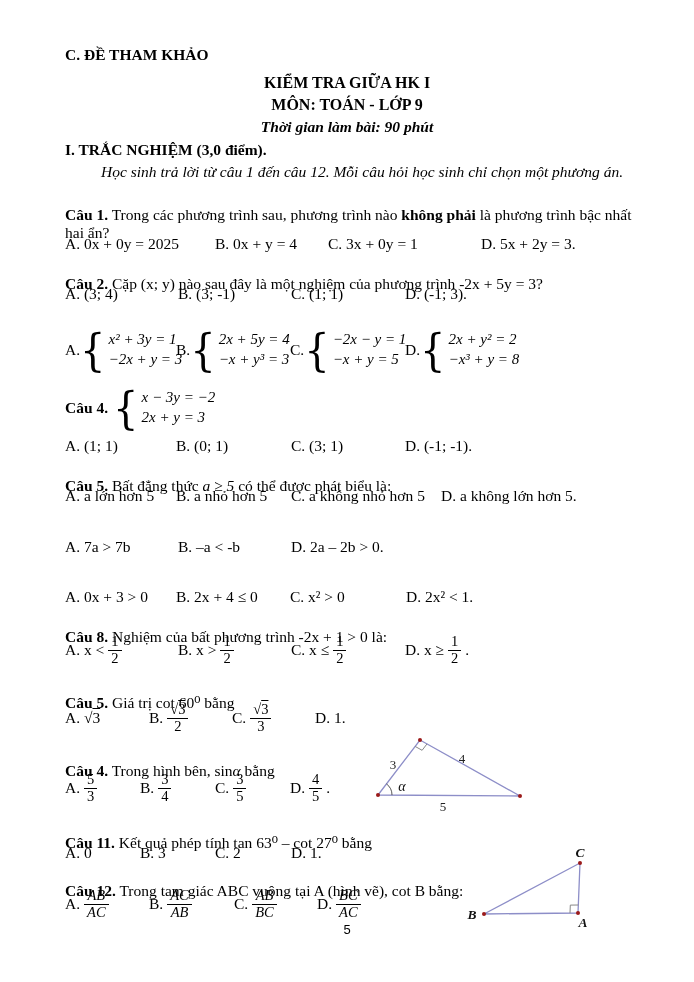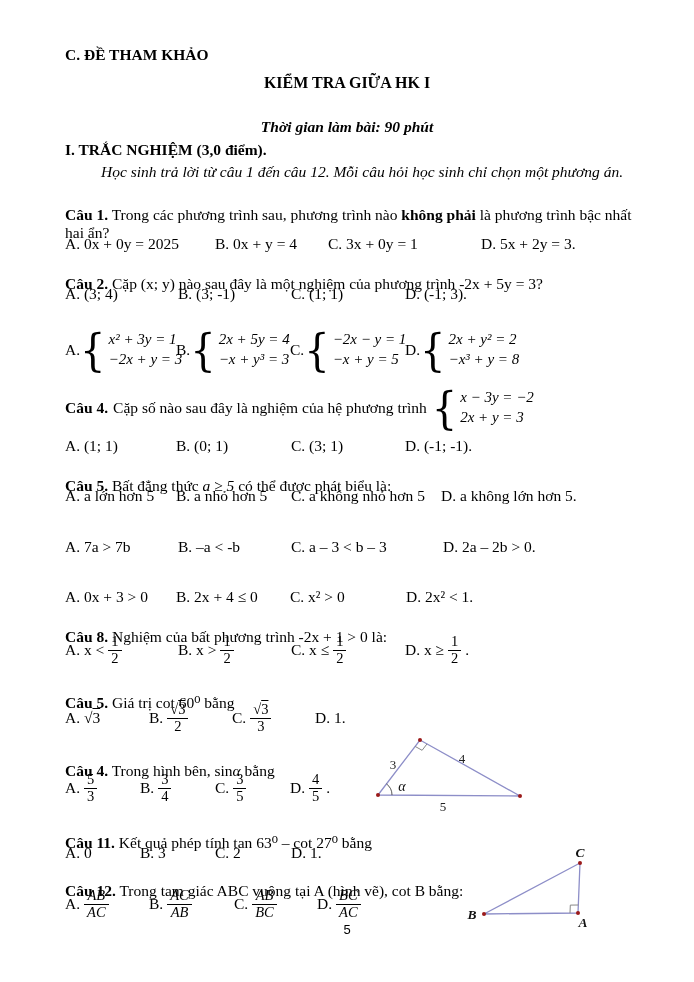--- a/index.html
+++ b/index.html
@@ -25,20 +25,21 @@
   .footer{font-family:"Liberation Sans","DejaVu Sans",sans-serif;font-size:13px;}
   svg text{font-family:"Liberation Serif","DejaVu Serif",serif;}
 </style>
 </head>
 <body>
 
 <div class="page">
 
   <div class="abs b" style="top:46px">C. ĐỀ THAM KHẢO</div>
   <div class="abs center b" style="top:74px;font-size:16px">KIỂM TRA GIỮA HK I</div>
+  <div class="abs center b" style="top:96px;font-size:16px">MÔN: TOÁN - LỚP 9</div>
   <div class="abs center bi" style="top:118px">Thời gian làm bài: 90 phút</div>
   <div class="abs b" style="top:141px">I. TRẮC NGHIỆM (3,0 điểm).</div>
   <div class="abs i" style="top:163px;left:101px;width:560px">Học sinh trả lời từ câu 1 đến câu 12. Mỗi câu hỏi học sinh chỉ chọn một phương án.</div>
 
   <p class="abs" style="top:190px"><span class="b">Câu 1.</span> <span>Trong các phương trình sau, phương trình nào </span><span class="b">không phải</span><span> là phương trình bậc nhất hai ẩn?</span></p>
   <div class="abs opts" style="top:235px">
     <span class="opt" style="width:150px">A. 0x + 0y = 2025</span>
     <span class="opt" style="width:113px">B. 0x + y = 4</span>
     <span class="opt" style="width:153px">C. 3x + 0y = 1</span>
     <span class="opt">D. 5x + 2y = 3.</span>
@@ -90,21 +91,20 @@
           <span class="eqs">
             <span>2x + y² = 2</span>
             <span>−x³ + y = 8</span>
           </span>
         </span>
       </span>
   </div>
 
   <div class="abs qrow" style="top:388px">
     <span class="b">Câu 4.</span>
-      <span>Cặp số nào sau đây là nghiệm của hệ phương trình</span>
       <span class="sys">
         <span class="brace">{</span>
         <span class="eqs">
           <span>x − 3y = −2</span>
           <span>2x + y = 3</span>
         </span>
       </span>
   </div>
   <div class="abs opts" style="top:437px">
     <span class="opt" style="width:111px">A. (1; 1)</span>
@@ -117,21 +117,20 @@
   <div class="abs opts" style="top:487px">
     <span class="opt" style="width:111px">A. a lớn hơn 5</span>
     <span class="opt" style="width:115px">B. a nhỏ hơn 5</span>
     <span class="opt" style="width:150px">C. a không nhỏ hơn 5</span>
     <span class="opt">D. a không lớn hơn 5.</span>
   </div>
 
   <div class="abs opts" style="top:538px">
     <span class="opt" style="width:113px">A. 7a &gt; 7b</span>
     <span class="opt" style="width:113px">B. –a &lt; -b</span>
-    <span class="opt" style="width:152px">C. a – 3 &lt; b – 3</span>
     <span class="opt">D. 2a – 2b &gt; 0.</span>
   </div>
 
   <div class="abs opts" style="top:588px">
     <span class="opt" style="width:111px">A. 0x + 3 &gt; 0</span>
     <span class="opt" style="width:114px">B. 2x + 4 ≤ 0</span>
     <span class="opt" style="width:116px">C. x² &gt; 0</span>
     <span class="opt">D. 2x² &lt; 1.</span>
   </div>
 

